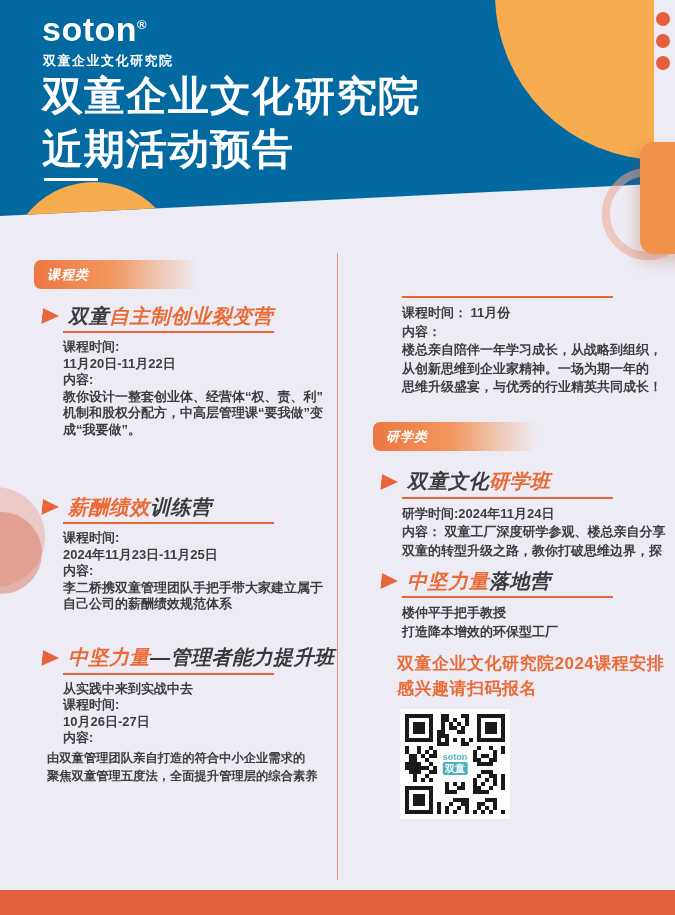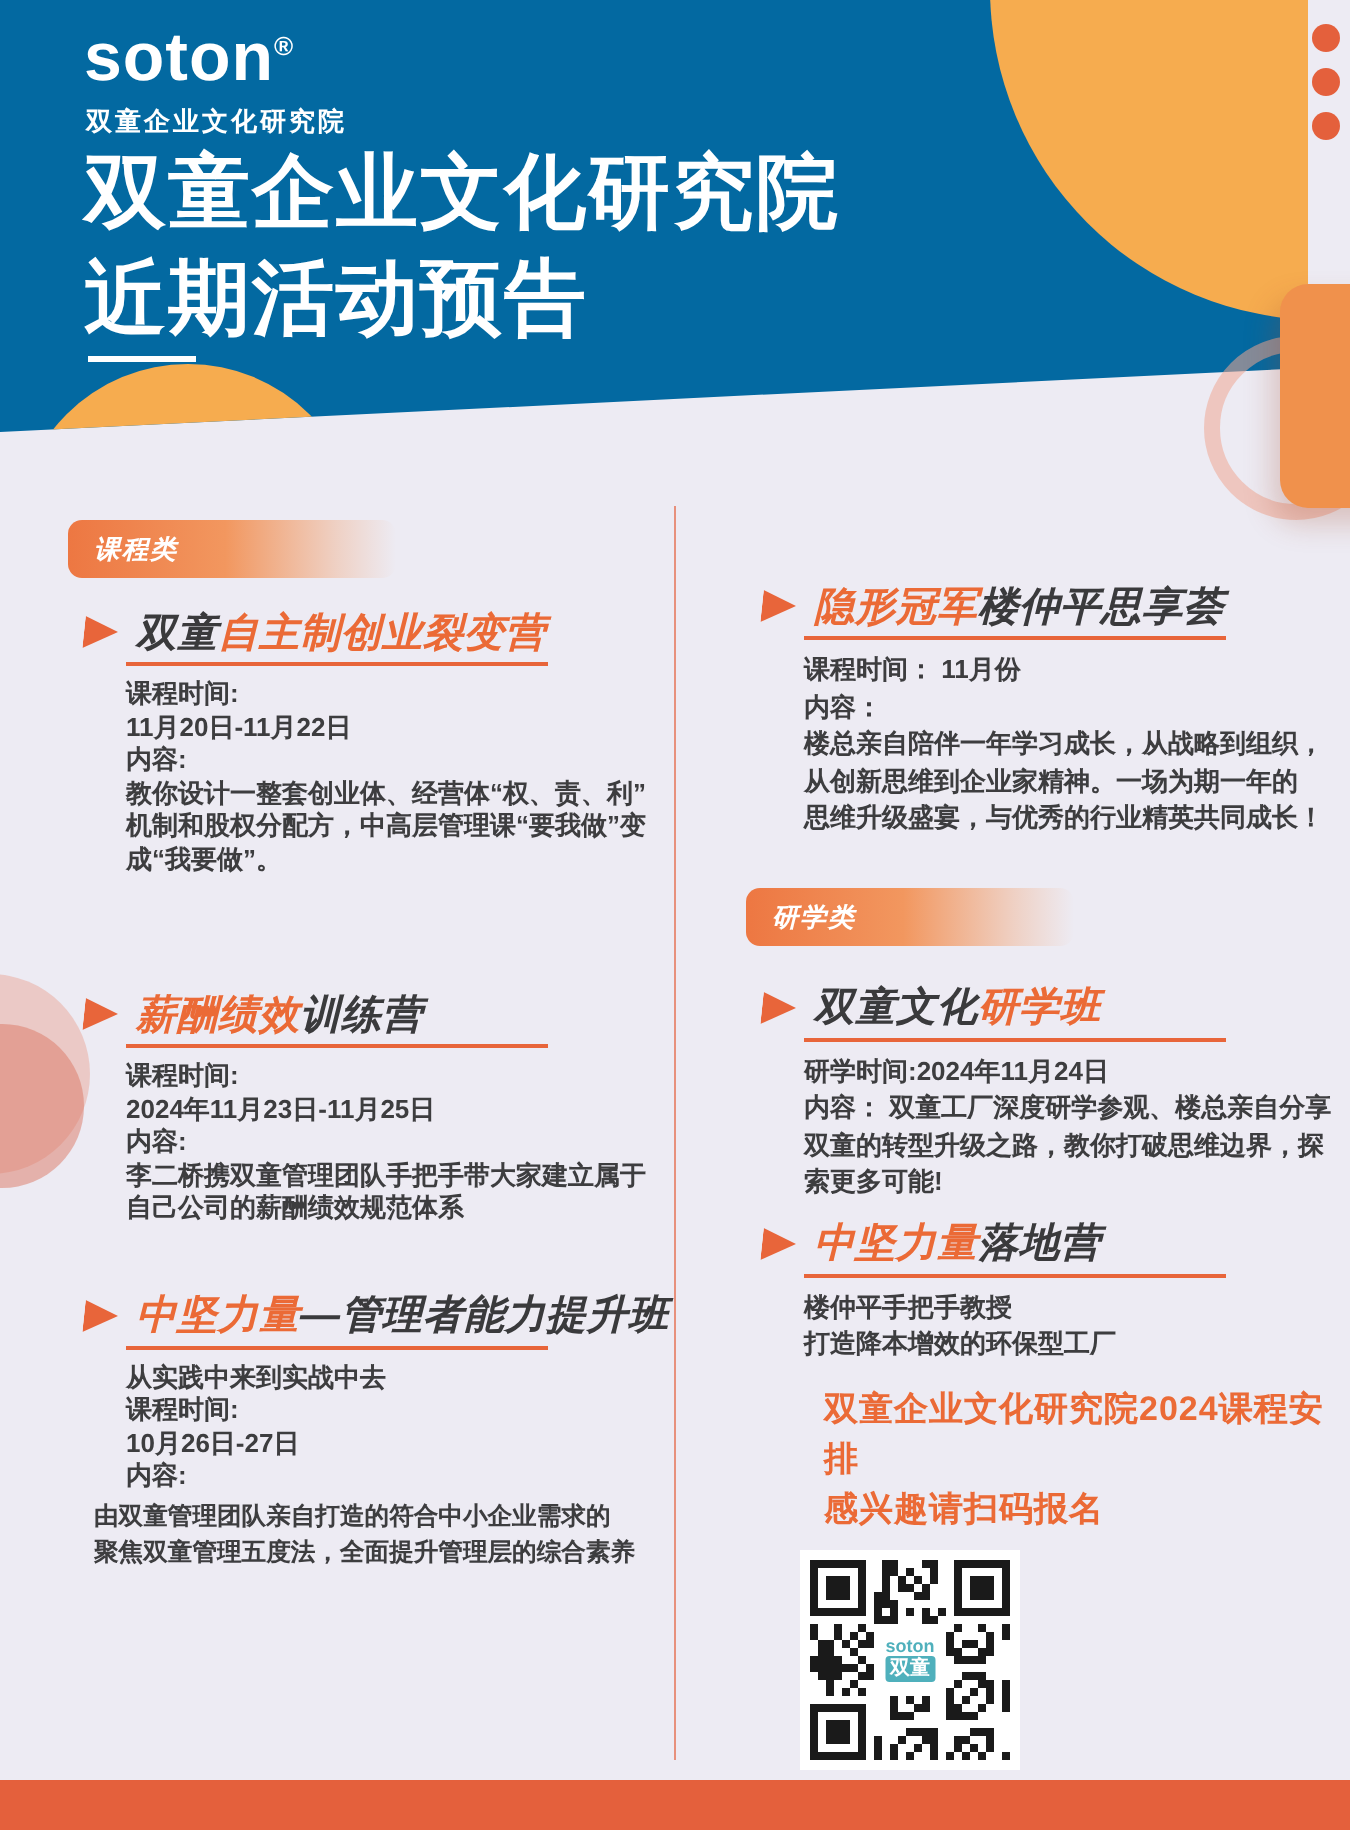--- a/index.html
+++ b/index.html
@@ -42,21 +42,21 @@
   .item-title { display:flex; align-items:center; height:22px; margin-left:8px; font-size:20px; font-weight:bold; font-style:italic; letter-spacing:0.5px; white-space:nowrap; }
   .arrow { width:17px; height:16px; flex:none; background:#E8653A; clip-path:polygon(0 0,100% 50%,0 100%); margin-right:9px; transform:skewX(-6deg); }
   .tone-dark { color:#3A3A3C; }
   .tone-orange { color:#EB6A36; }
   .title-rule { width:211px; height:2px; background:#E8653A; margin:4px 0 6px 29px; }
   .lines { margin-left:29px; font-size:13px; line-height:16.5px; font-weight:600; color:#3D3D3F; }
   .col-right .lines { line-height:18.5px; }
   .small-lines { margin-left:13px; margin-top:2px; font-size:12.3px; line-height:18px; font-weight:600; color:#3D3D3F; white-space:nowrap; }
   .mt16{margin-top:16px} .mt58{margin-top:58px} .mt34{margin-top:34px}
   .mt25{margin-top:25px} .mt20{margin-top:20px} .mt10{margin-top:10px} .mt8{margin-top:8px}
-  .cta { margin-left:39px; color:#EB6A36; font-size:17px; font-weight:bold; line-height:25px; letter-spacing:0.5px; }
+  .cta { margin-left:24px; color:#EB6A36; font-size:17px; font-weight:bold; line-height:25px; letter-spacing:0.5px; }
   .qr-box { position:relative; margin-left:27px; margin-top:8px; width:110px; height:110px; background:#fff; }
   .qr-box svg { position:absolute; left:5px; top:5px; }
   .qr-logo { position:absolute; left:50%; top:50%; transform:translate(-50%,-50%); background:#fff; padding:1px 2px; text-align:center; }
   .qr-logo .l1 { color:#4FB0BC; font-size:9px; font-weight:bold; line-height:9px; }
   .qr-logo .l2 { color:#fff; background:#4FB0BC; font-size:10px; font-weight:bold; line-height:13px; padding:0 2px; border-radius:2px; }
 </style>
 </head>
 <body>
 
 <div class="page">
@@ -136,25 +136,20 @@
       <div class="small-lines">
           <div>由双童管理团队亲自打造的符合中小企业需求的</div>
           <div>聚焦双童管理五度法，全面提升管理层的综合素养</div>
         </div>
     </div>
   </div>
 
   <div class="col col-right">
 
     <div>
-      <div class="item-title">
-        <span class="arrow"></span>
-        <span class="tone-orange">隐形冠军</span>
-        <span class="tone-dark">楼仲平思享荟</span>
-      </div>
       <div class="title-rule"></div>
       <div class="lines">
           <div>课程时间： 11月份</div>
           <div>内容：</div>
           <div>楼总亲自陪伴一年学习成长，从战略到组织，</div>
           <div>从创新思维到企业家精神。一场为期一年的</div>
           <div>思维升级盛宴，与优秀的行业精英共同成长！</div>
         </div>
     </div>
 
@@ -164,21 +159,20 @@
       <div class="item-title">
         <span class="arrow"></span>
         <span class="tone-dark">双童文化</span>
         <span class="tone-orange">研学班</span>
       </div>
       <div class="title-rule"></div>
       <div class="lines">
           <div>研学时间:2024年11月24日</div>
           <div>内容： 双童工厂深度研学参观、楼总亲自分享</div>
           <div>双童的转型升级之路，教你打破思维边界，探</div>
-          <div>索更多可能!</div>
         </div>
     </div>
 
     <div class="mt10">
       <div class="item-title">
         <span class="arrow"></span>
         <span class="tone-orange">中坚力量</span>
         <span class="tone-dark">落地营</span>
       </div>
       <div class="title-rule"></div>

